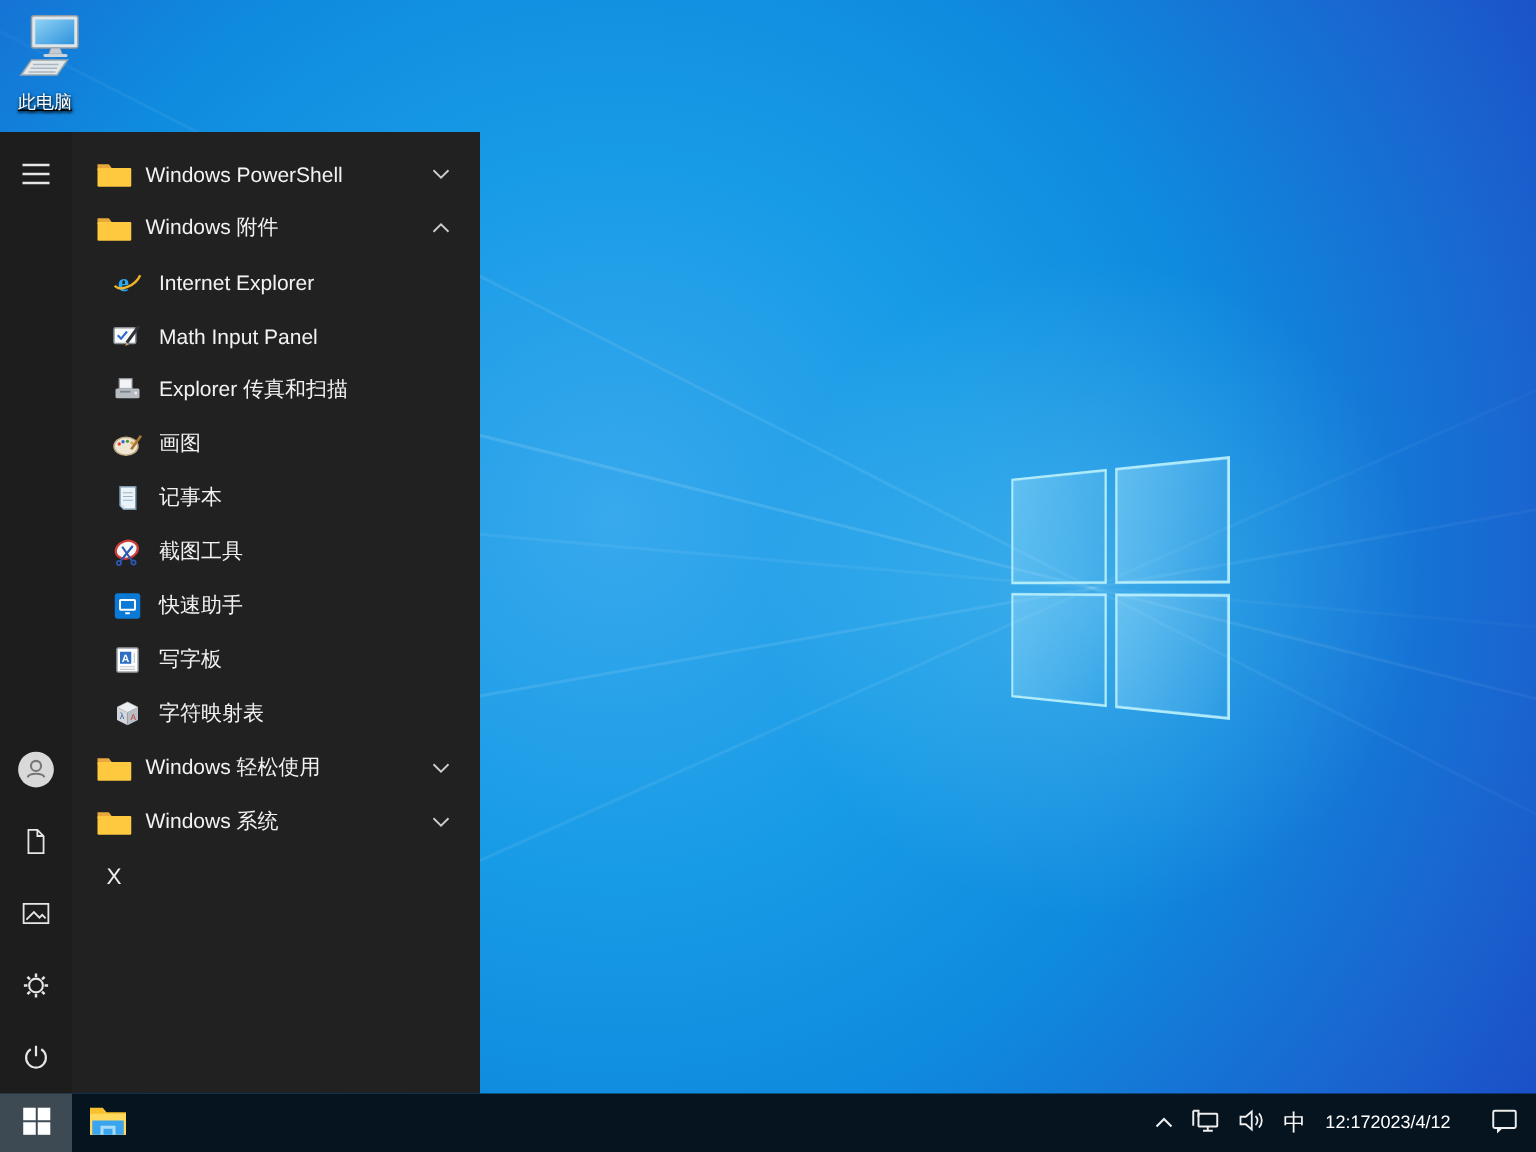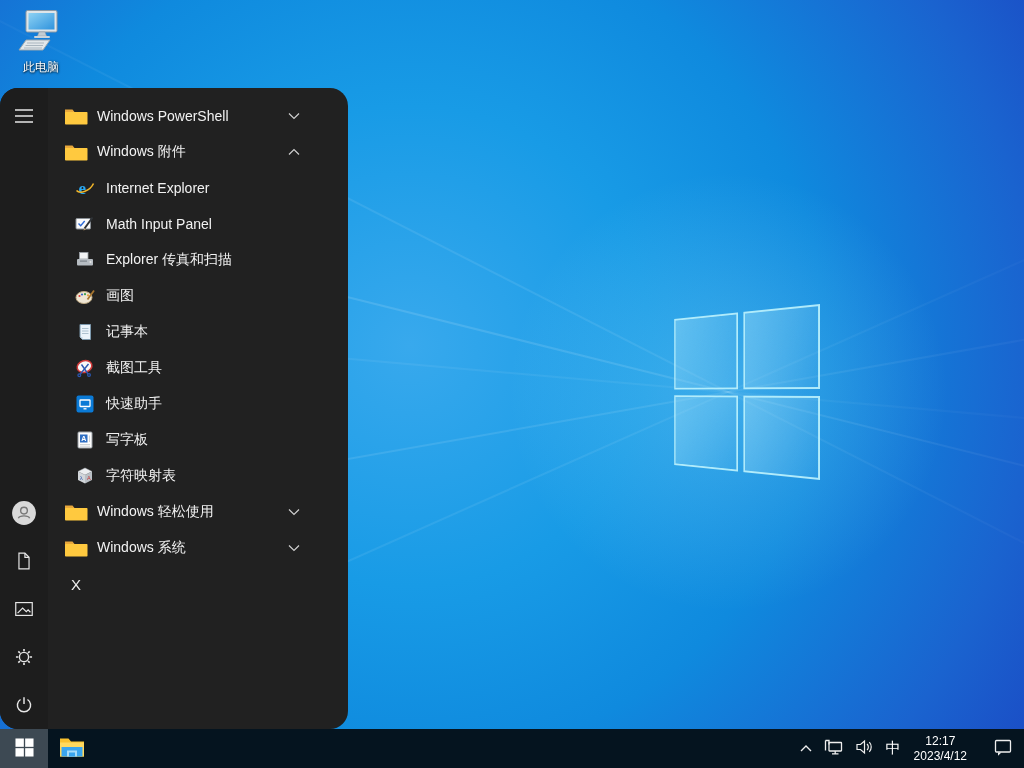--- a/index.html
+++ b/index.html
@@ -12,44 +12,44 @@
     background:linear-gradient(90deg,rgba(255,255,255,0),rgba(255,255,255,.12) 30%,rgba(255,255,255,.12) 60%,rgba(255,255,255,0));
     transform-origin:978px 1px;}
   .logo-glow{position:absolute;left:478px;top:142px;width:500px;height:500px;border-radius:50%;
     background:radial-gradient(circle, rgba(150,222,250,.32), rgba(150,222,250,0) 62%);}
   .win-logo{position:absolute;left:636px;top:304px;width:184px;height:176px;display:grid;
     grid-template-columns:1fr 1fr;grid-template-rows:1fr 1fr;gap:7px;
     transform:perspective(260px) rotateY(-17deg);transform-origin:100% 50%;}
   .pane{border:2px solid rgba(185,240,252,.92);
     background:linear-gradient(115deg, rgba(172,230,252,.40), rgba(120,205,246,.10));}
   
-  .desk-icon{position:absolute;left:12px;top:8px;width:58px;text-align:center;cursor:pointer;}
+  .desk-icon{position:absolute;left:12px;top:8px;width:58px;cursor:pointer;text-decoration:underline;}
   .desk-icon .dlabel{display:block;margin-top:1px;color:#fff;font-size:12px;
     text-shadow:0 1px 2px rgba(0,0,0,.8),1px 0 2px rgba(0,0,0,.5);}
   
-  .start-menu{position:absolute;left:0;top:88px;width:348px;height:641px;background:#212121;overflow:hidden;z-index:5;border-radius:18px;}
+  .start-menu{position:absolute;left:0;top:88px;width:320px;height:641px;background:#212121;overflow:hidden;z-index:5;}
   .rail{position:absolute;left:0;top:0;width:48px;height:100%;background:#1d1d1d;}
   .rail-group-top{position:absolute;top:4px;left:0;}
   .rail-group-bottom{position:absolute;bottom:0;left:0;}
   .rail-btn{width:48px;height:48px;display:flex;align-items:center;justify-content:center;background:none;border:none;cursor:pointer;}
   .menu-items{position:absolute;left:48px;top:10px;width:272px;}
   .menu-item{height:36px;display:flex;align-items:center;padding:0 20px 0 16px;color:#f2f2f2;font-size:14px;cursor:pointer;}
   .menu-item.indent{padding-left:25px;}
   .icn{width:24px;flex:0 0 24px;display:flex;align-items:center;justify-content:center;}
   .lbl{margin-left:9px;white-space:nowrap;}
   .chev{margin-left:auto;display:flex;align-items:center;}
   .section-letter{color:#eee;font-size:15px;width:24px;text-align:center;}
   
   .taskbar{position:absolute;left:0;bottom:0;width:1024px;height:39px;background:#05141f;display:flex;align-items:stretch;z-index:10;}
   .tb-btn{border:none;background:none;width:48px;display:flex;align-items:center;justify-content:center;cursor:pointer;}
   .start-btn{background:#3d4953;}
   .tray{margin-left:auto;display:flex;align-items:center;height:100%;}
   .tray-btn{border:none;background:none;height:100%;display:flex;align-items:center;justify-content:center;padding:0 5px;color:#fff;cursor:pointer;}
   .ime{font-size:15px;padding:0 6px;}
-  .clock{flex-direction:column;font-size:12px;line-height:15px;padding:0 7px;}
+  .clock{flex-direction:row;font-size:12px;line-height:15px;padding:0 7px;}
   .action{margin-left:14px;margin-right:6px;}
 </style>
 </head>
 <body>
 
 <div class="screen">
   <div class="ray" style="transform:rotate(14deg)"></div>
   <div class="ray" style="transform:rotate(27deg);opacity:.7"></div>
   <div class="ray" style="transform:rotate(-10deg);opacity:.8"></div>
   <div class="ray" style="transform:rotate(-24deg);opacity:.6"></div>

